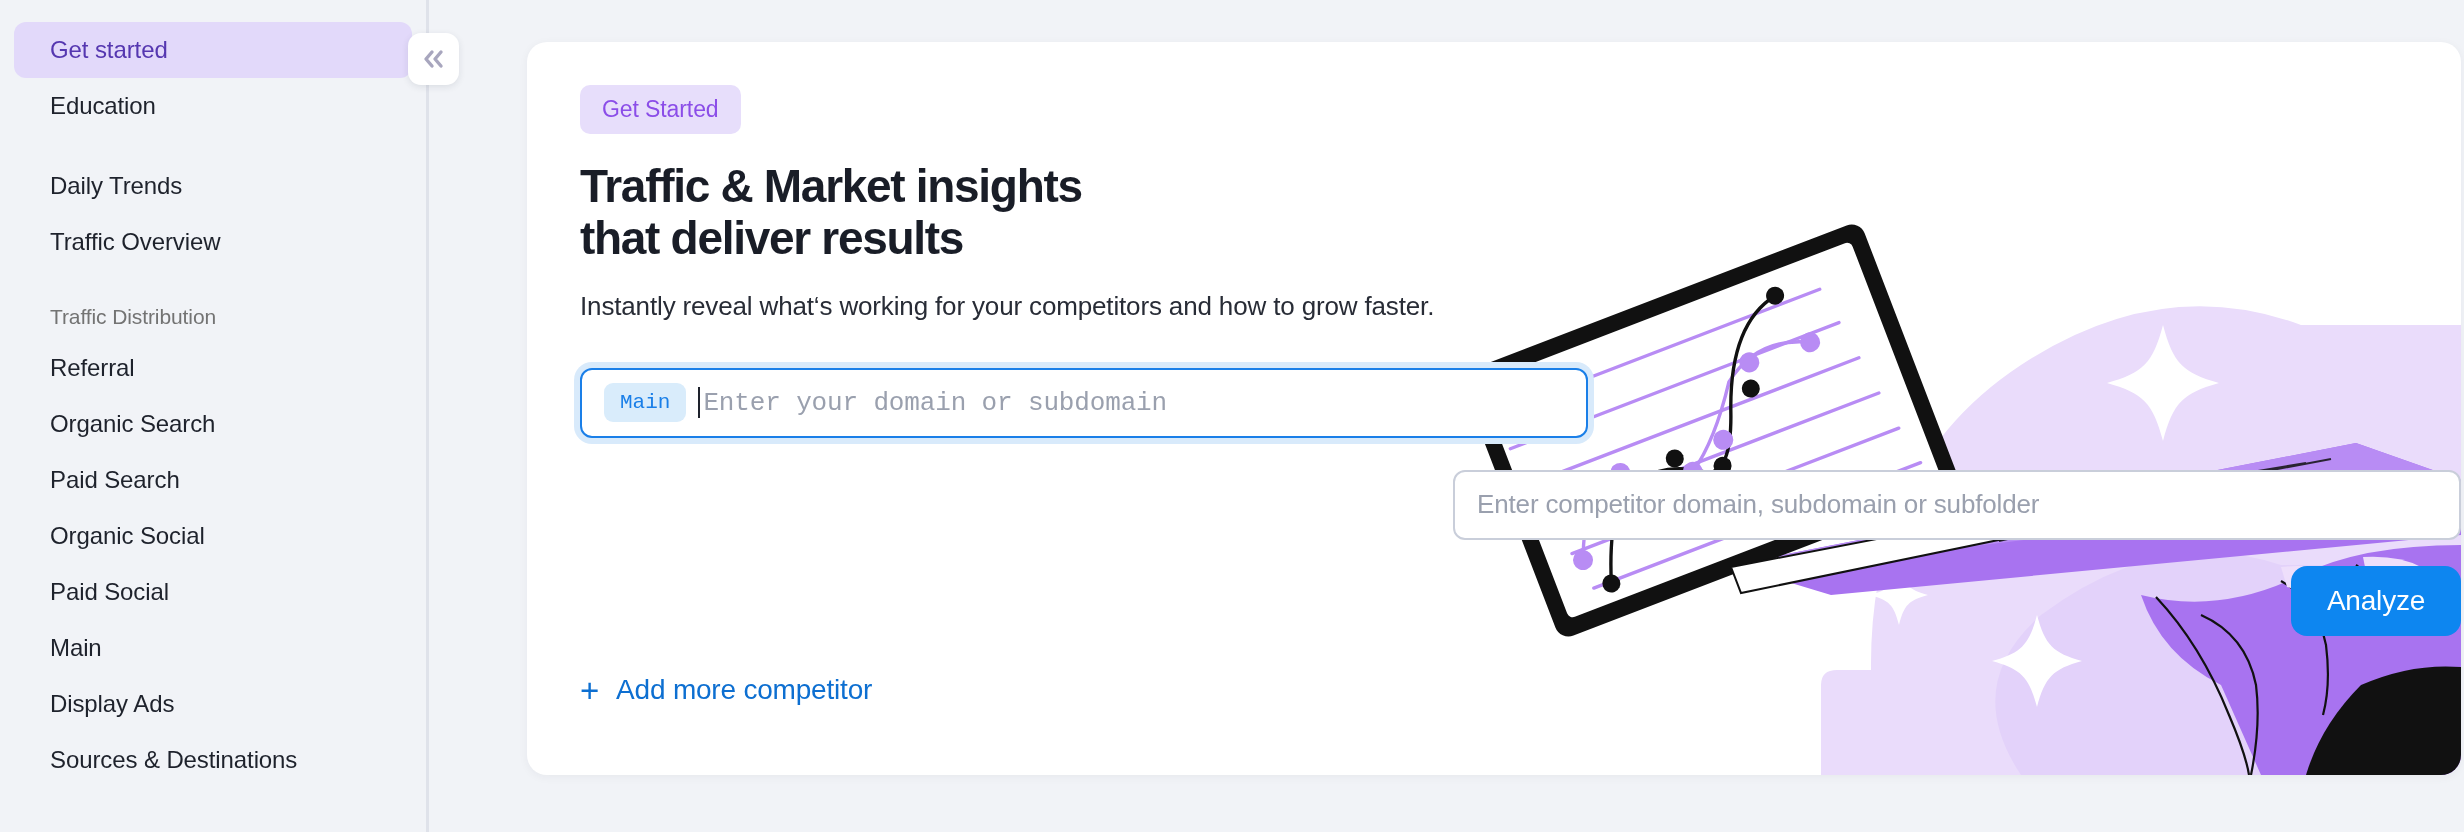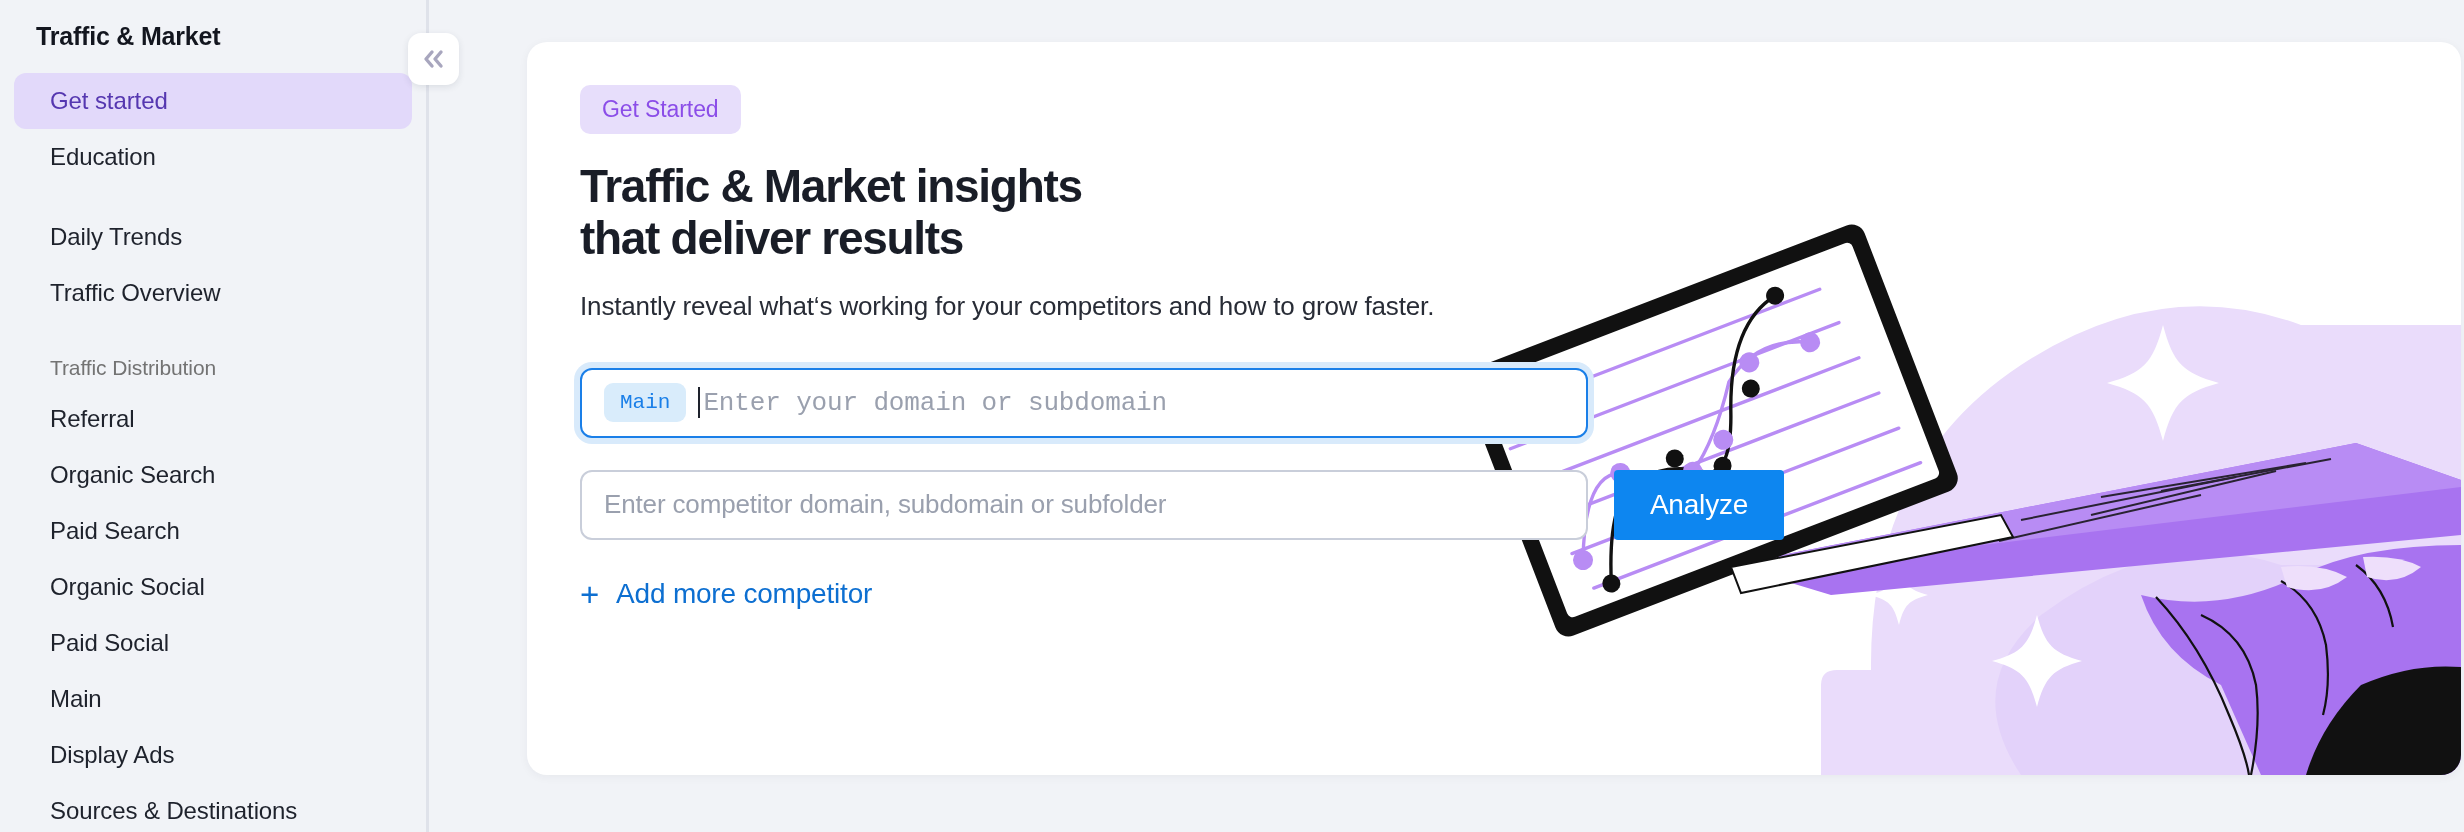--- a/index.html
+++ b/index.html
@@ -160,29 +160,29 @@
     margin-right: 3px;
     flex: 0 0 auto;
   }
   .ph {
     font-size: 26px;
     color: #9AA0AE;
     white-space: nowrap;
     letter-spacing: -0.15px;
   }
 
-  .row2 { margin-top: 32px; display: flex; align-items: flex-end; gap: 26px; }
+  .row2 { margin-top: 32px; display: flex; align-items: flex-end; gap: 26px; flex-direction: column; }
 
   #analyze-btn {
     width: 170px;
     height: 70px;
     background: #0D86F0;
     color: #FFFFFF;
     border: none;
-    border-radius: 4px;
+    border-radius: 16px;
     font-size: 28px;
     font-family: "Liberation Sans", sans-serif;
     cursor: pointer;
     letter-spacing: -0.2px;
   }
 
   #add-more {
     margin-top: 38px;
     display: inline-flex;
     align-items: center;
@@ -205,21 +205,20 @@
     pointer-events: none;
   }
   #illus svg { display: block; width: 100%; height: 100%; }
 </style>
 </head>
 <body>
 
 <div id="app">
 
   <nav id="sidebar">
-    <div class="side-title">Traffic &amp; Market</div>
 
     <ul class="side-list">
       <li class="side-item active">
         <span>Get started</span>
       </li>
       <li class="side-item">
         <span>Education</span>
       </li>
       <li class="side-gap"></li>
       <li class="side-item">

